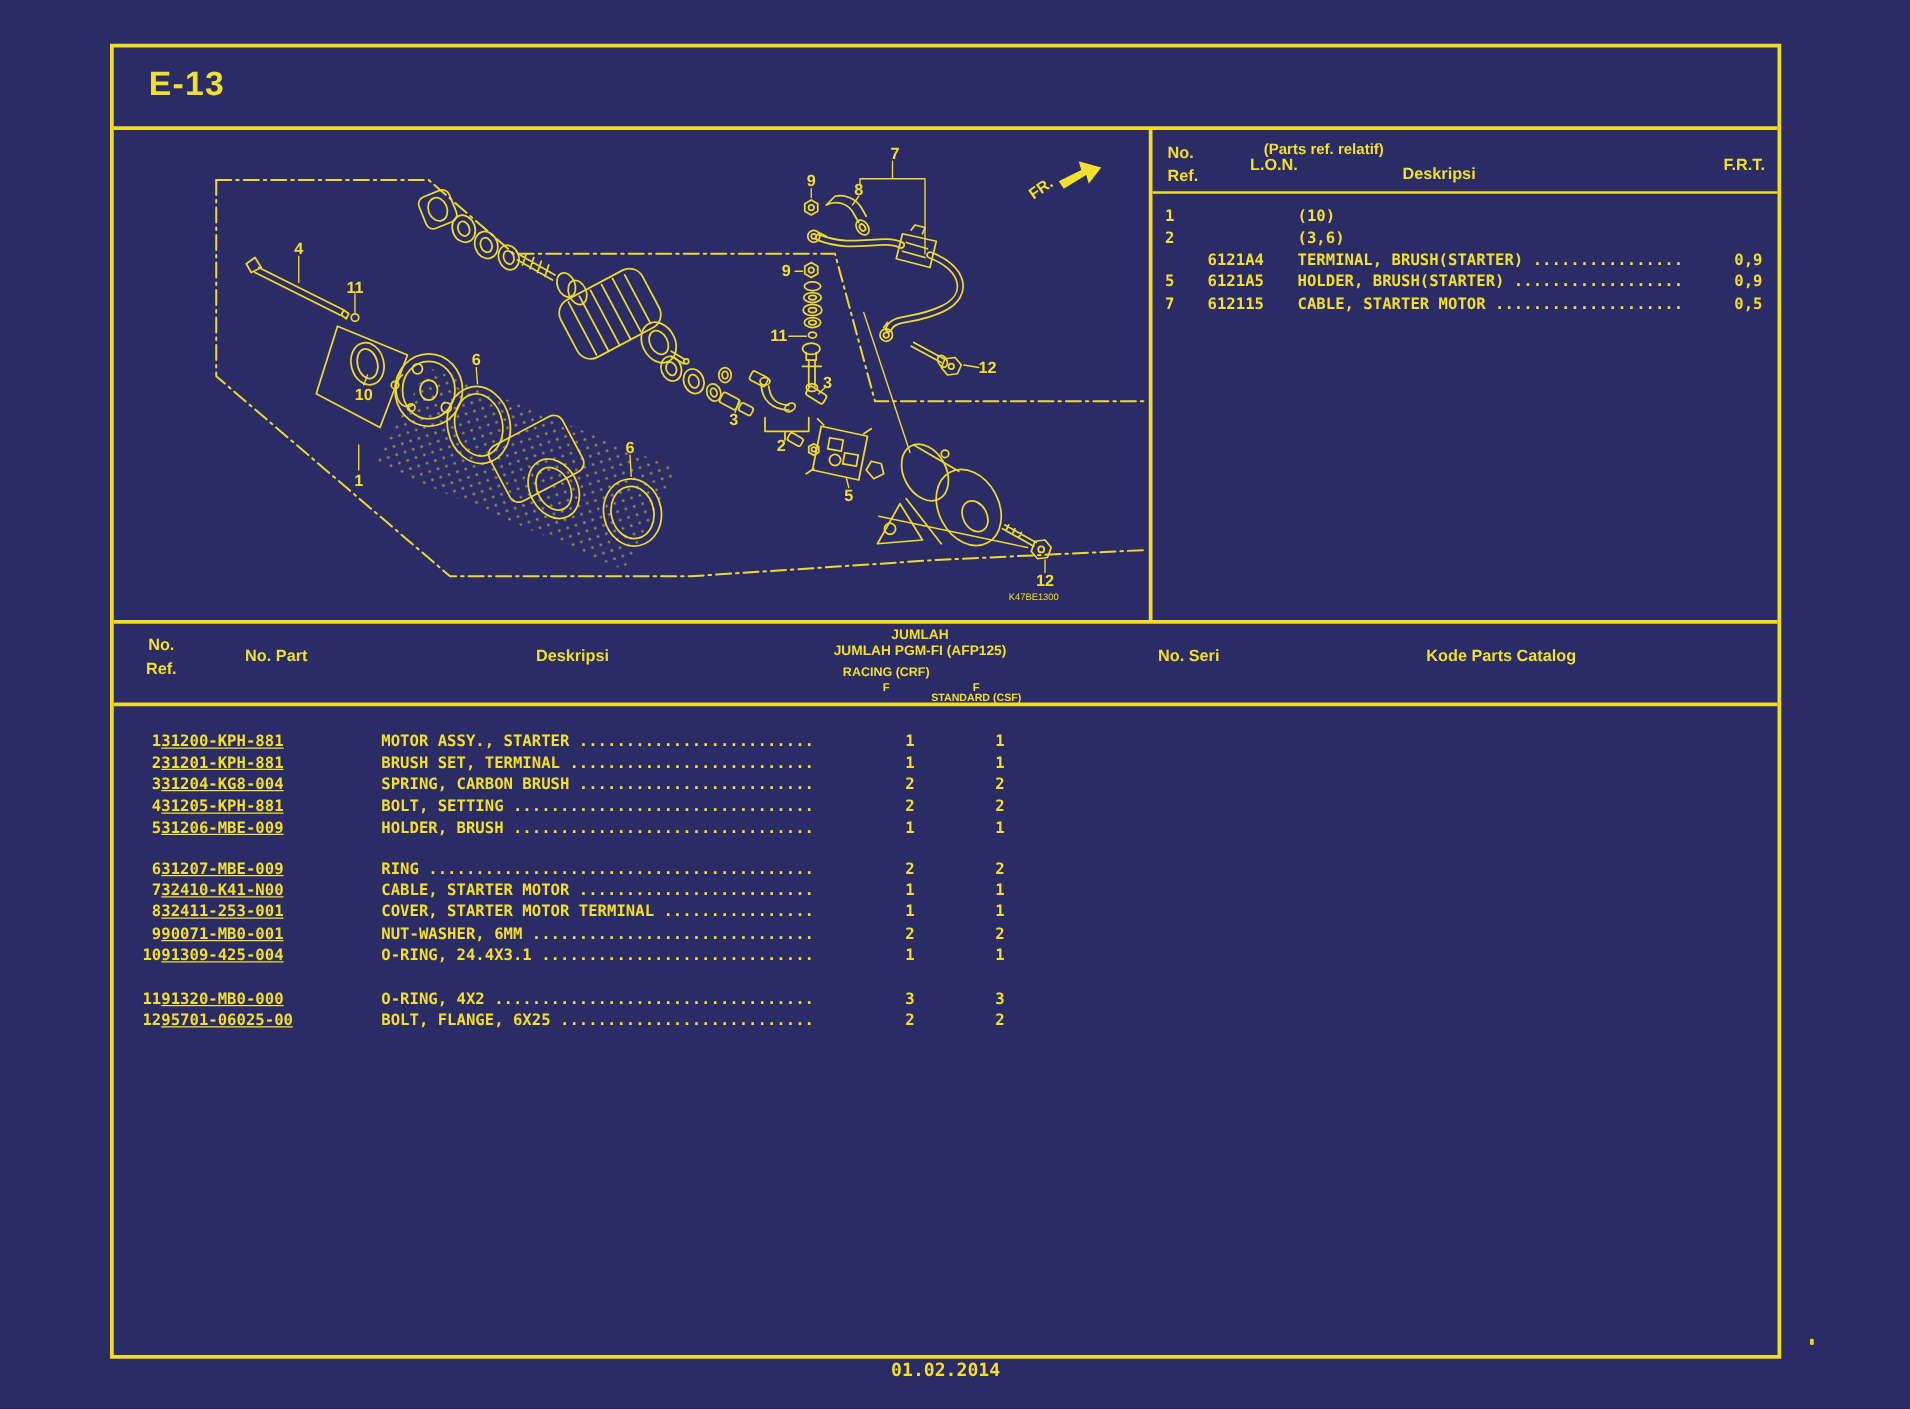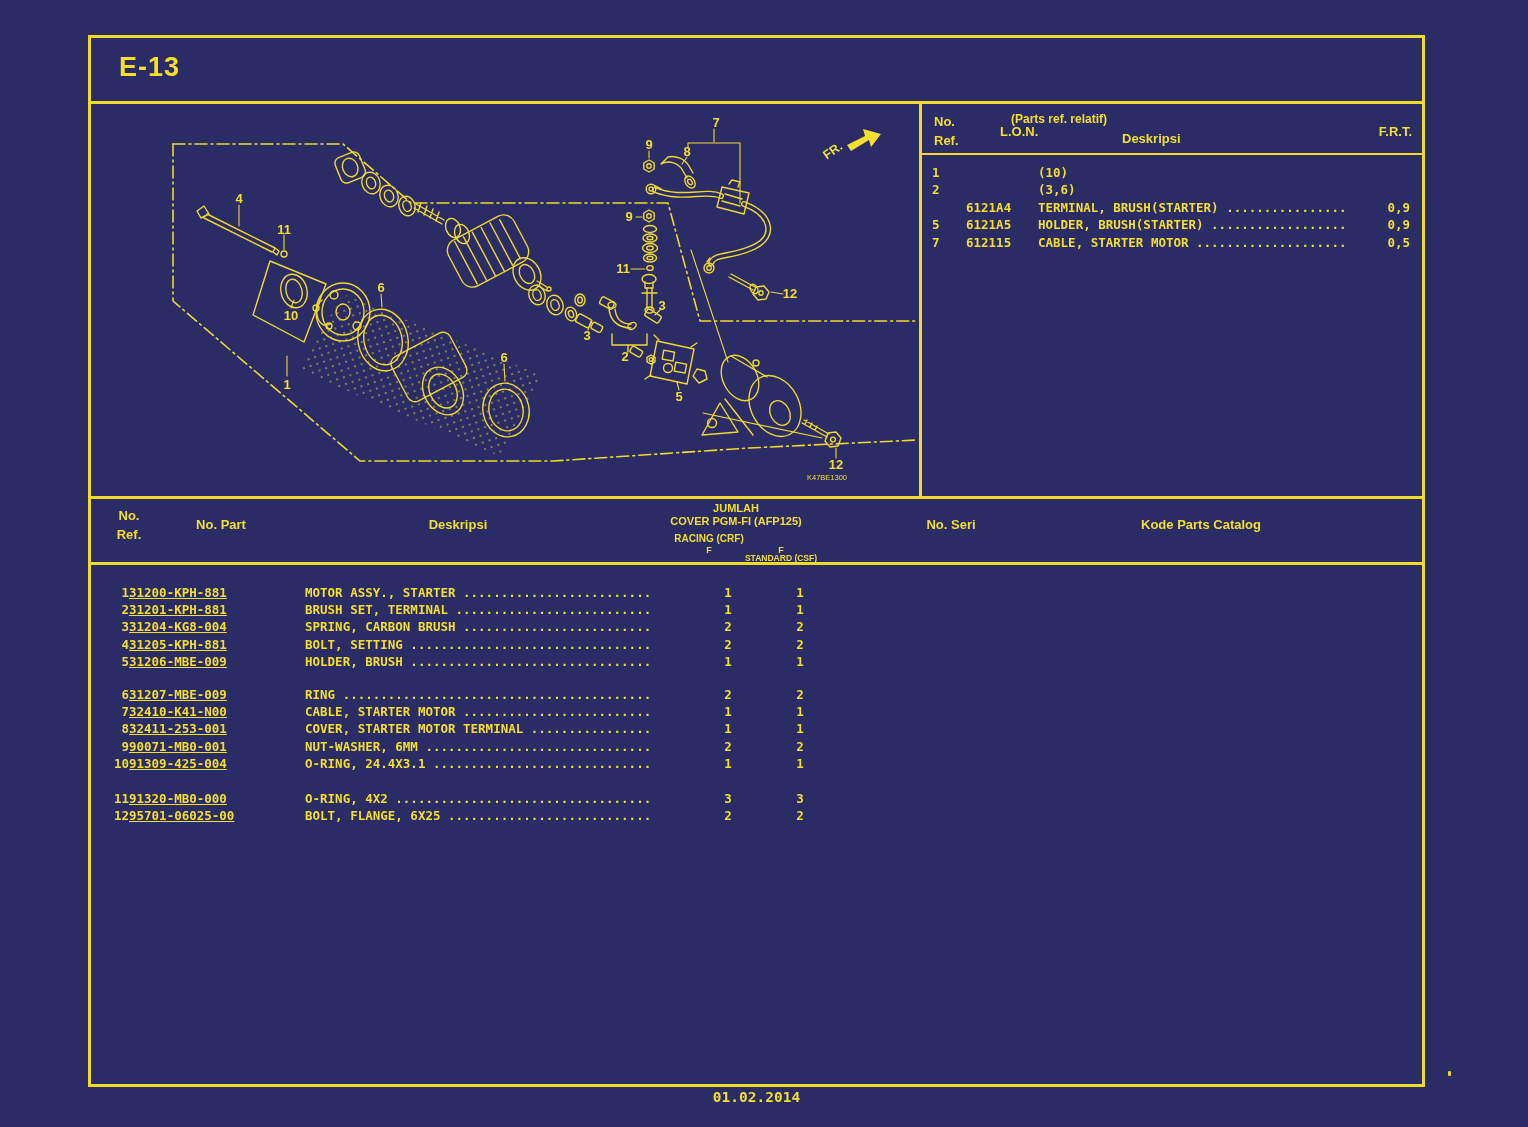--- a/index.html
+++ b/index.html
@@ -298,21 +298,21 @@
         <div class="rrow"><span class="c-ref">7</span><span class="c-lon">612115</span><span class="c-desc">CABLE, STARTER MOTOR ....................</span><span class="c-frt">0,5</span></div>
       </div>
     </div>
 
     <div id="thead">
       <div class="th" style="left:18px;top:9px;width:40px;font-size:13px;">No.</div>
       <div class="th" style="left:18px;top:28px;width:40px;font-size:13px;">Ref.</div>
       <div class="th" style="left:70px;top:18px;width:120px;font-size:13px;">No. Part</div>
       <div class="th" style="left:297px;top:18px;width:140px;font-size:13px;">Deskripsi</div>
       <div class="th" style="left:585px;top:3px;width:120px;font-size:11px;">JUMLAH</div>
-      <div class="th" style="left:560px;top:16px;width:170px;font-size:11px;">COVER PGM-FI (AFP125)</div>
+      <div class="th" style="left:560px;top:16px;width:170px;font-size:11px;">JUMLAH PGM-FI (AFP125)</div>
       <div class="th" style="left:580px;top:34px;width:76px;font-size:10px;">RACING (CRF)</div>
       <div class="th" style="left:652px;top:34px;width:76px;font-size:8.5px;margin-top:20px;">STANDARD (CSF)</div>
       <div class="th" style="left:600px;top:46px;width:36px;font-size:9px;">F</div>
       <div class="th" style="left:672px;top:46px;width:36px;font-size:9px;">F</div>
       <div class="th" style="left:800px;top:18px;width:120px;font-size:13px;">No. Seri</div>
       <div class="th" style="left:1030px;top:18px;width:160px;font-size:13px;">Kode Parts Catalog</div>
     </div>
 
     <div id="tbody" class="mono">
       <div class="prow"><span class="c-ref">1</span><span class="c-part">31200-KPH-881</span><span class="c-desc">MOTOR ASSY., STARTER .........................</span><span class="c-rac">1</span><span class="c-std">1</span></div>

